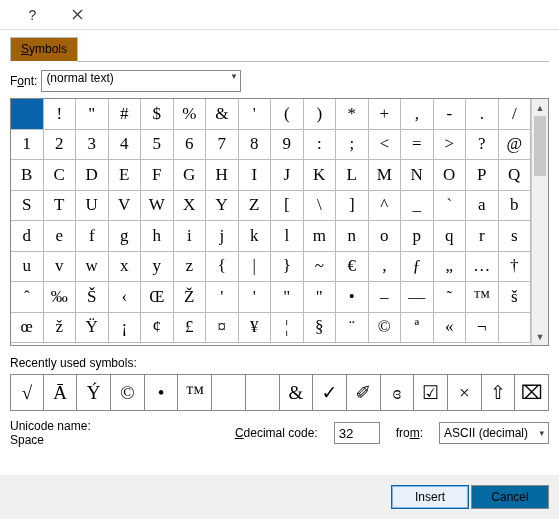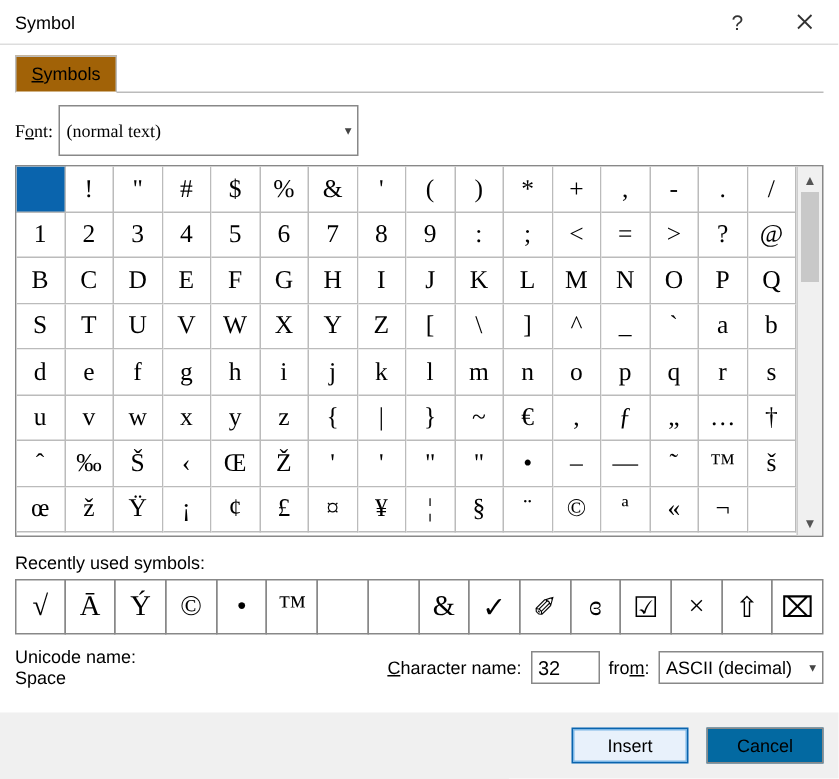--- a/index.html
+++ b/index.html
@@ -50,31 +50,30 @@
   .tab.active {
     background: #a16207;
     border: 1px solid #bbb;
     border-bottom: 1px solid #fff;
   }
   .row {
     display: flex;
     align-items: center;
     margin-bottom: 6px;
     gap: 4px;
-    font-family: Liberation Serif, serif;
   }
   .row label span.u { text-decoration: underline; }
   .font-row { }
   .font-select {
     display: flex;
-    align-items: center;
+    align-items: flex-start;
     border: 1px solid #888;
     height: 22px;
     width: 200px;
-    padding: 16px 4px;
+    padding: 0 4px;
     justify-content: space-between;
     background: #fff;
   }
   .chev { font-size: 9px; color: #444; }
   .grid-wrap {
     border: 1px solid #888;
     height: 248px;
     overflow: hidden;
     position: relative;
     display: flex;
@@ -134,21 +133,21 @@
     align-items: center;
     justify-content: center;
     font-family: "Times New Roman", serif;
     font-size: 19px;
   }
   .recent .rcell:first-child { margin-left: 0; }
   .bottomrow {
     display: flex;
     align-items: center;
     margin-top: 8px;
-    gap: 6px;
+    gap: 16px;
   }
   .unicode-block { flex: 1; }
   .unicode-block .uname-label {}
   .unicode-block .uname-value {}
   .cc-input {
     border: 1px solid #888;
     height: 22px;
     width: 46px;
     padding: 0 4px;
     text-align: left;
@@ -160,21 +159,21 @@
     justify-content: space-between;
     border: 1px solid #888;
     height: 22px;
     width: 110px;
     padding: 0 4px;
     background: #fff;
   }
   .buttonbar {
     display: flex;
     justify-content: flex-end;
-    gap: 12px;
+    gap: 2px;
     padding: 10px 10px;
     background: #f0f0f0;
     position: absolute;
     left: 0; right: 0; bottom: 0;
     height: 44px;
     align-items: center;
   }
   .btn {
     height: 24px;
     min-width: 78px;
@@ -187,21 +186,20 @@
   .btn.primary {
     border: 1px solid #0a64ad;
     box-shadow: 0 0 0 1px #7bb6e6 inset;
     background: #e8f1fb;
   }
 </style>
 </head>
 <body>
 
 <div class="titlebar">
-  <div class="title">Symbol</div>
   <div class="tbtn">?</div>
   <div class="tbtn">
     <svg width="11" height="11" viewBox="0 0 11 11">
         <path d="M1 1 L10 10 M10 1 L1 10" stroke="#333" stroke-width="1.2"></path>
       </svg>
   </div>
 </div>
 
 <div class="body">
   <div class="tabs">
@@ -374,21 +372,21 @@
       <div class="rcell">×</div>
       <div class="rcell">⇧</div>
       <div class="rcell">⌧</div>
     </div>
 
   <div class="bottomrow">
     <div class="unicode-block">
       <div class="uname-label">Unicode name:</div>
       <div class="uname-value">Space</div>
     </div>
-    <label><span class="u" style="text-decoration:underline">C</span><span>haracter name:</span></label>
+    <label><span class="u" style="text-decoration:underline">C</span><span>decimal code:</span></label>
     <input class="cc-input" value="32" style="">
     <label><span>fro</span><span style="text-decoration:underline">m</span><span>:</span></label>
     <div class="from-select">
       <span>ASCII (decimal)</span>
       <span class="chev">▾</span>
     </div>
   </div>
 </div>
 
 <div class="buttonbar">

